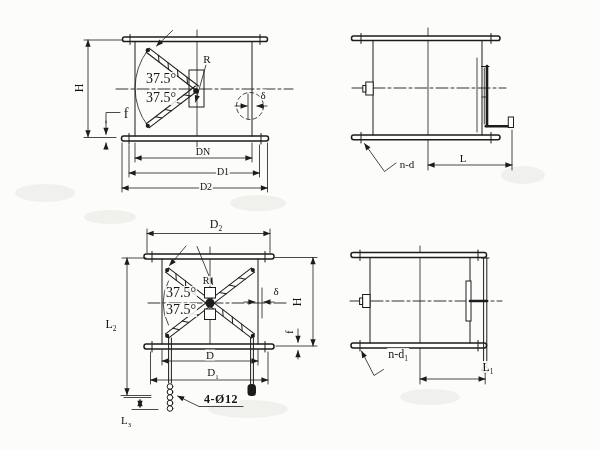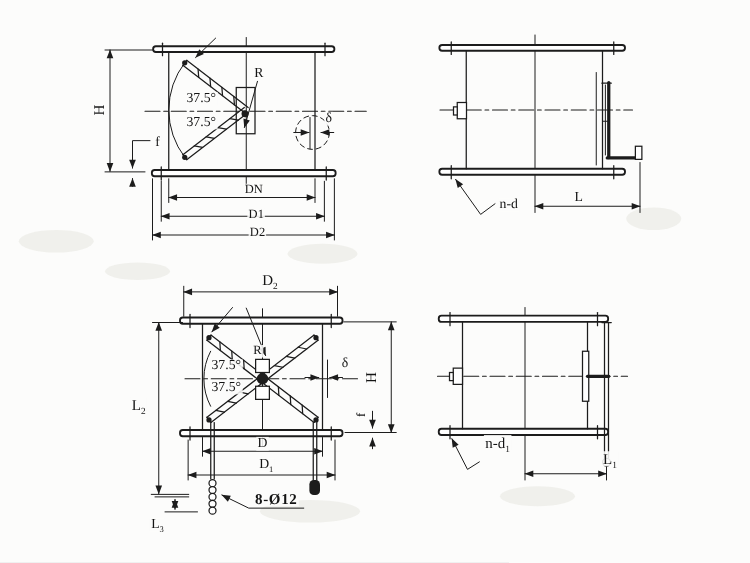--- a/index.html
+++ b/index.html
@@ -12,21 +12,21 @@
   .thick{stroke-width:2.6}
   .cl{stroke-dasharray:12 3 3 3;stroke-width:0.9}
   .dash{stroke-dasharray:4 3}
   .fillc{fill:#1c1c1c;stroke:none}
   .wht{fill:#ffffff}
   .smudge{fill:#ecece7;opacity:.75}
   .lbl{position:absolute;transform:translate(-50%,-50%);white-space:nowrap;line-height:1;
        background:rgba(252,252,251,.88);padding:0 1px}
   .rot{transform:translate(-50%,-50%) rotate(-90deg)}
   .lbl sub{font-size:.62em;line-height:0}
-  .fs9{font-size:11px}.fs10{font-size:10px}.fs11{font-size:11px}.fs12{font-size:12px}
+  .fs9{font-size:14px}.fs10{font-size:10px}.fs11{font-size:11px}.fs12{font-size:12px}
   .bold{font-weight:700;letter-spacing:.5px}
 </style>
 </head>
 <body>
 
 <div class="stage">
 
 <svg width="600" height="450" viewBox="0 0 600 450">
   <defs>
     <marker id="arr" viewBox="0 0 10 10" refX="9.5" refY="5" markerWidth="10" markerHeight="7" orient="auto-start-reverse" markerUnits="userSpaceOnUse">
@@ -271,35 +271,35 @@
   </g>
 </svg>
 
 <div class="lbl rot fs12" style="left:79px;top:88px"><span>H</span></div>
 <div class="lbl fs9" style="left:126px;top:114px"><span>f</span></div>
 <div class="lbl fs9" style="left:161px;top:79px"><span>37.5°</span></div>
 <div class="lbl fs9" style="left:161px;top:98px"><span>37.5°</span></div>
 <div class="lbl fs11" style="left:207px;top:59px"><span>R</span></div>
 <div class="lbl fs11" style="left:263px;top:95px"><span>δ</span></div>
 <div class="lbl fs10" style="left:203px;top:152px"><span>DN</span></div>
-<div class="lbl fs10" style="left:205px;top:172px"><span>D1</span></div>
+<div class="lbl fs10" style="left:223px;top:172px"><span>D1</span></div>
 <div class="lbl fs10" style="left:206px;top:187px"><span>D2</span></div>
 
 <div class="lbl fs11" style="left:407px;top:164px"><span>n-d</span></div>
 <div class="lbl fs11" style="left:463px;top:158px"><span>L</span></div>
 
 <div class="lbl fs12" style="left:216px;top:224px"><span>D</span><sub>2</sub></div>
 <div class="lbl fs12" style="left:111px;top:324px"><span>L</span><sub>2</sub></div>
 <div class="lbl fs10" style="left:206px;top:281px"><span>R</span></div>
 <div class="lbl fs9" style="left:181px;top:293px"><span>37.5°</span></div>
 <div class="lbl fs9" style="left:181px;top:310px"><span>37.5°</span></div>
 <div class="lbl fs11" style="left:276px;top:291px"><span>δ</span></div>
 <div class="lbl rot fs12" style="left:297px;top:302px"><span>H</span></div>
 <div class="lbl rot fs10" style="left:290px;top:332px"><span>f</span></div>
 <div class="lbl fs11" style="left:210px;top:355px"><span>D</span></div>
 <div class="lbl fs11" style="left:213px;top:372px"><span>D</span><sub>1</sub></div>
-<div class="lbl fs12 bold" style="left:221px;top:399px"><span>8-Ø12</span></div>
+<div class="lbl fs12 bold" style="left:221px;top:399px"><span>4-Ø12</span></div>
 <div class="lbl fs11" style="left:126px;top:420px"><span>L</span><sub>3</sub></div>
 
 <div class="lbl fs12" style="left:398px;top:354px"><span>n-d</span><sub>1</sub></div>
 <div class="lbl fs12" style="left:488px;top:367px"><span>L</span><sub>1</sub></div>
 
 </div>
 
 </body></html>

